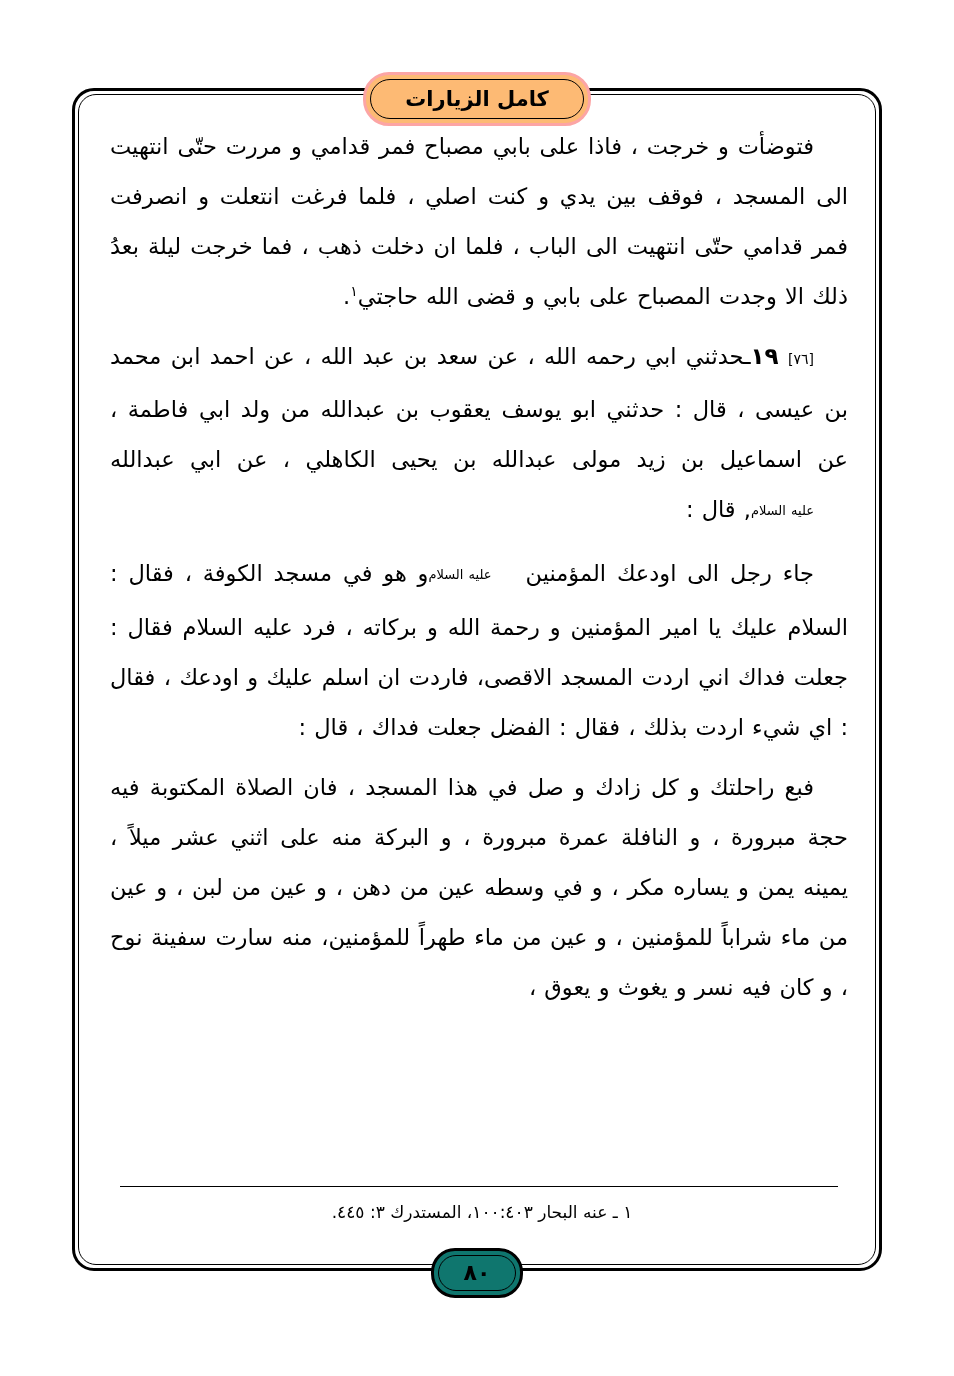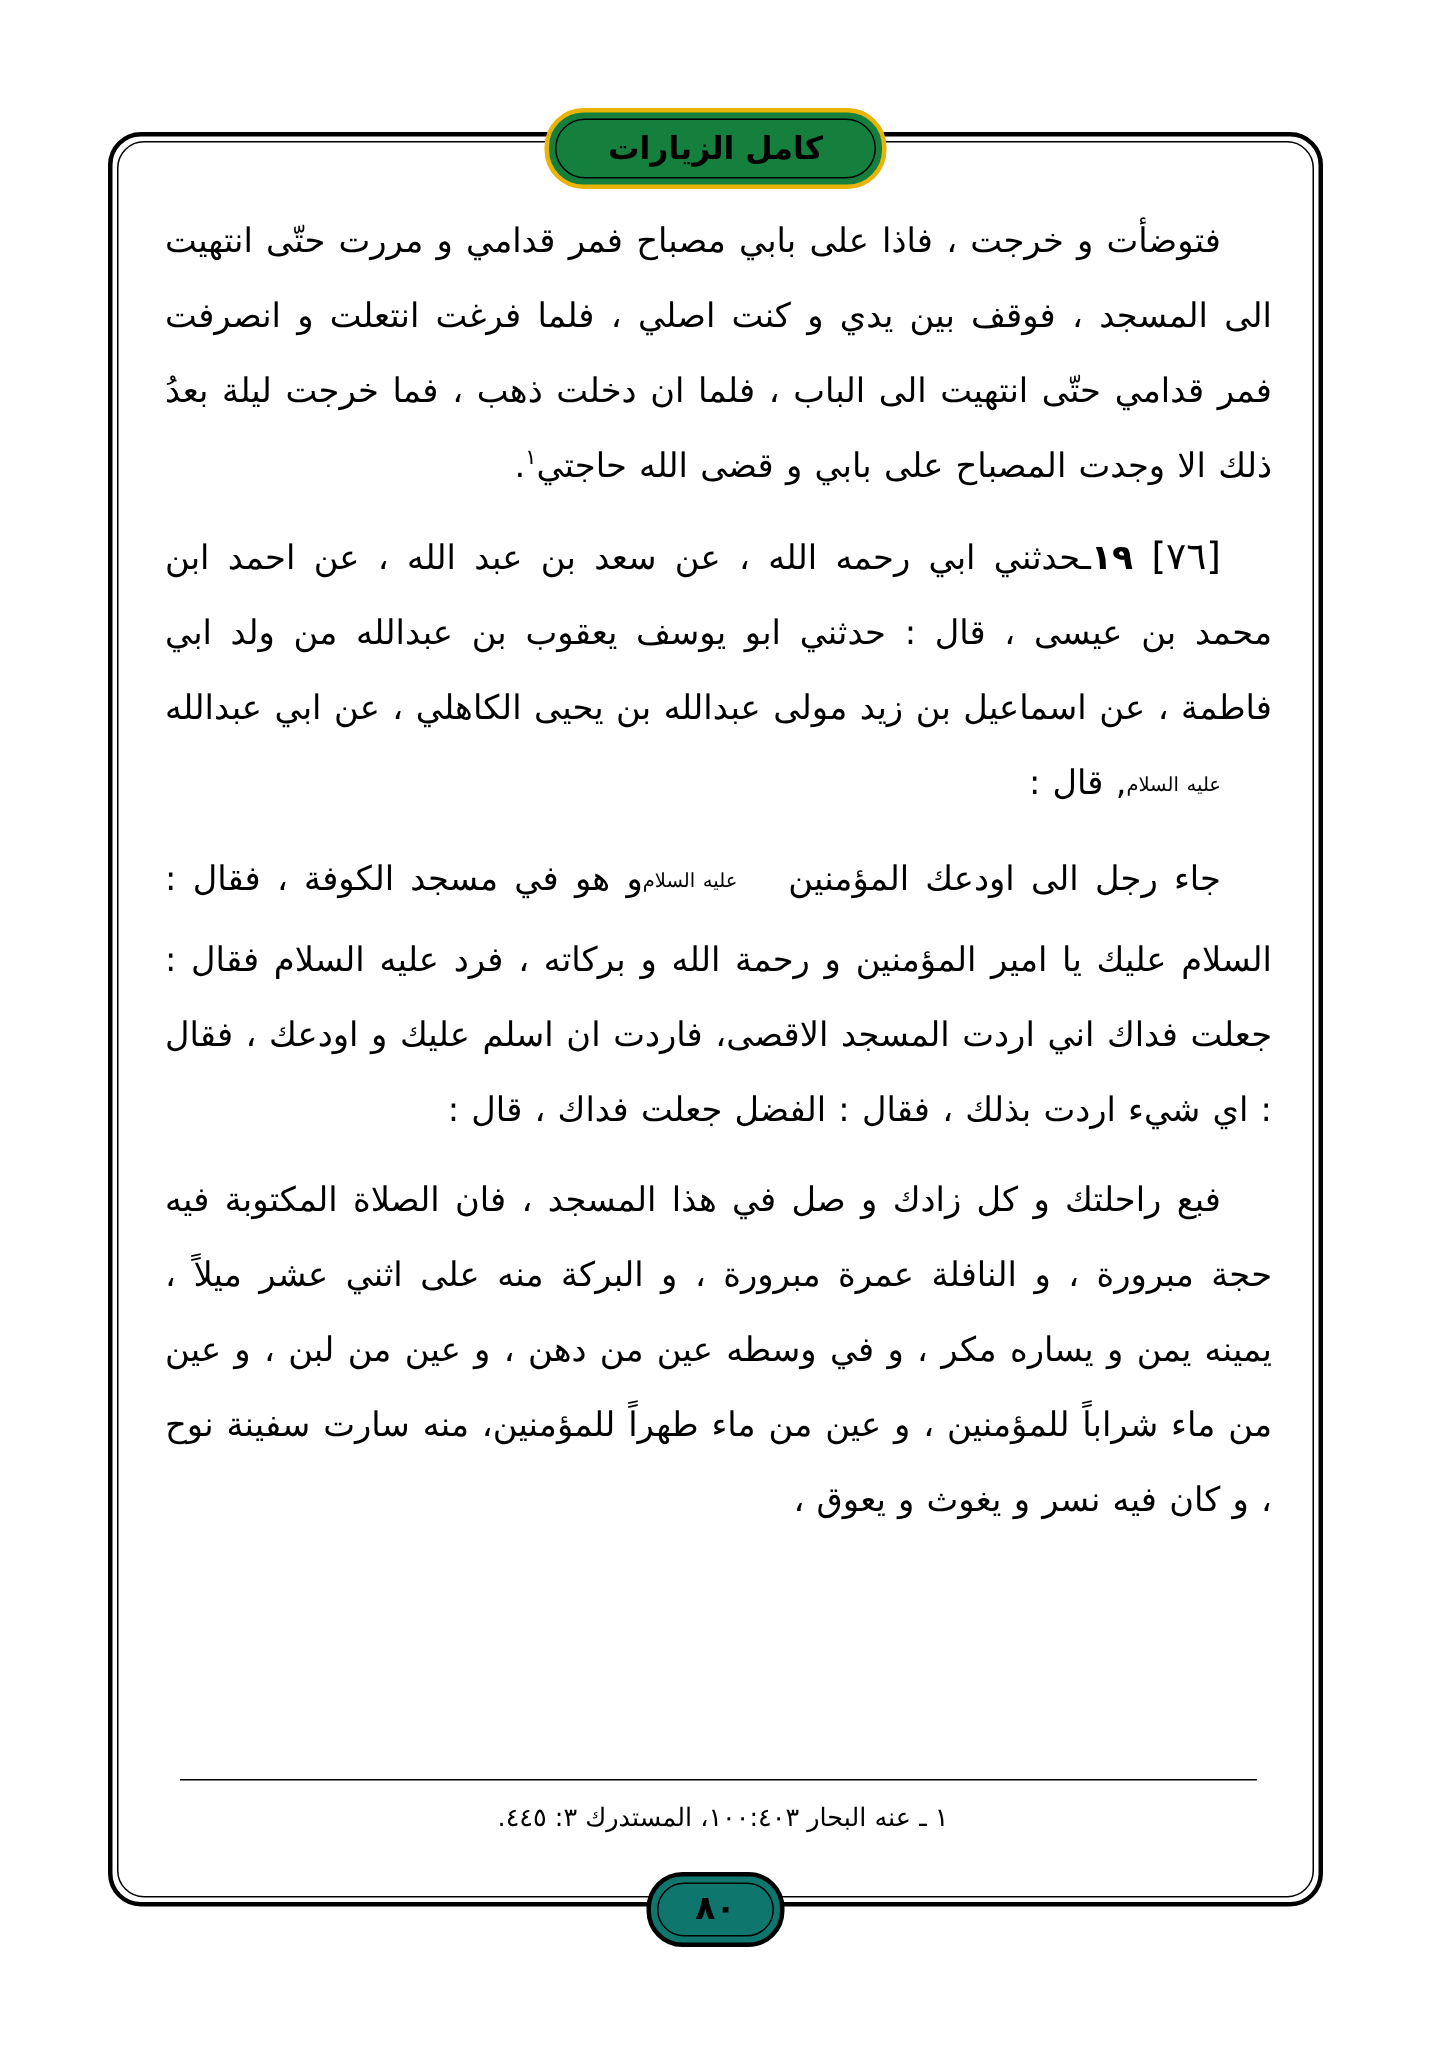--- a/index.html
+++ b/index.html
@@ -39,23 +39,23 @@
   }
 
   
   .header-badge {
     position: absolute;
     left: 50%;
     transform: translateX(-50%);
     top: 72px;
     width: 222px;
     height: 48px;
-    border: 3px solid #eab308;
+    border: 3px solid #fca5a5;
     border-radius: 26px;
-    background: #15803d;
+    background: #fdba74;
     z-index: 5;
     display: flex;
     align-items: center;
     justify-content: center;
   }
   .header-badge-inner {
     position: absolute;
     left: 4px;
     top: 4px;
     right: 4px;
@@ -108,21 +108,21 @@
     font-size: 22px;
     font-weight: bold;
     line-height: 1;
     direction: rtl;
   }
 
   
   .content {
     position: absolute;
     left: 110px;
-    top: 136px;
+    top: 121px;
     width: 738px;
     direction: rtl;
     text-align: justify;
     text-align-last: right;
   }
   .para {
     font-size: 22.5px;
     line-height: 50px;
     margin: 0 0 10px 0;
     direction: rtl;
@@ -136,21 +136,21 @@
   .para.sanad {
     text-align: justify;
     text-align-last: right;
   }
   .num-marker {
     font-weight: bold;
     font-size: 23px;
     margin-top: 44px;
   }
   .bracket-num {
-    font-size: 25px;
+    font-size: 14px;
   }
   .honorific {
     font-size: 13px;
     display: inline-block;
     transform: translateY(-2px);
   }
   .fn-ref {
     font-size: 14px;
     vertical-align: super;
     line-height: 0;

